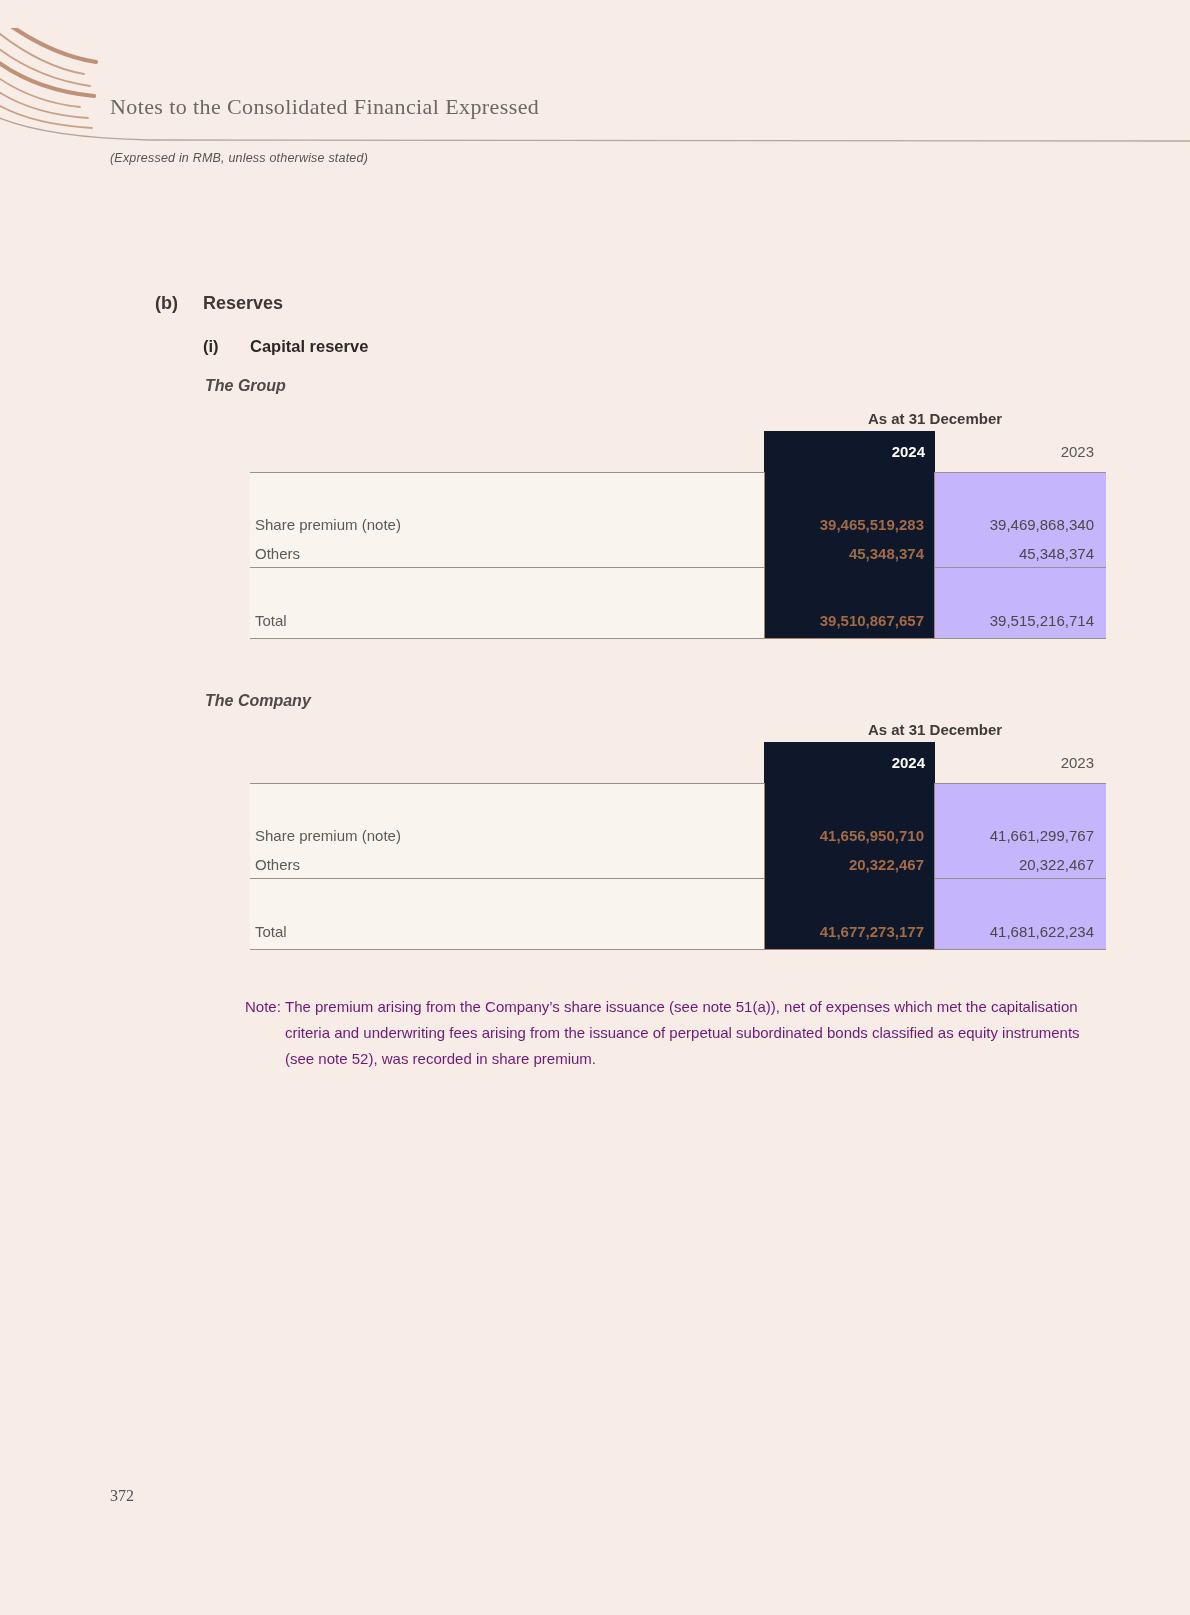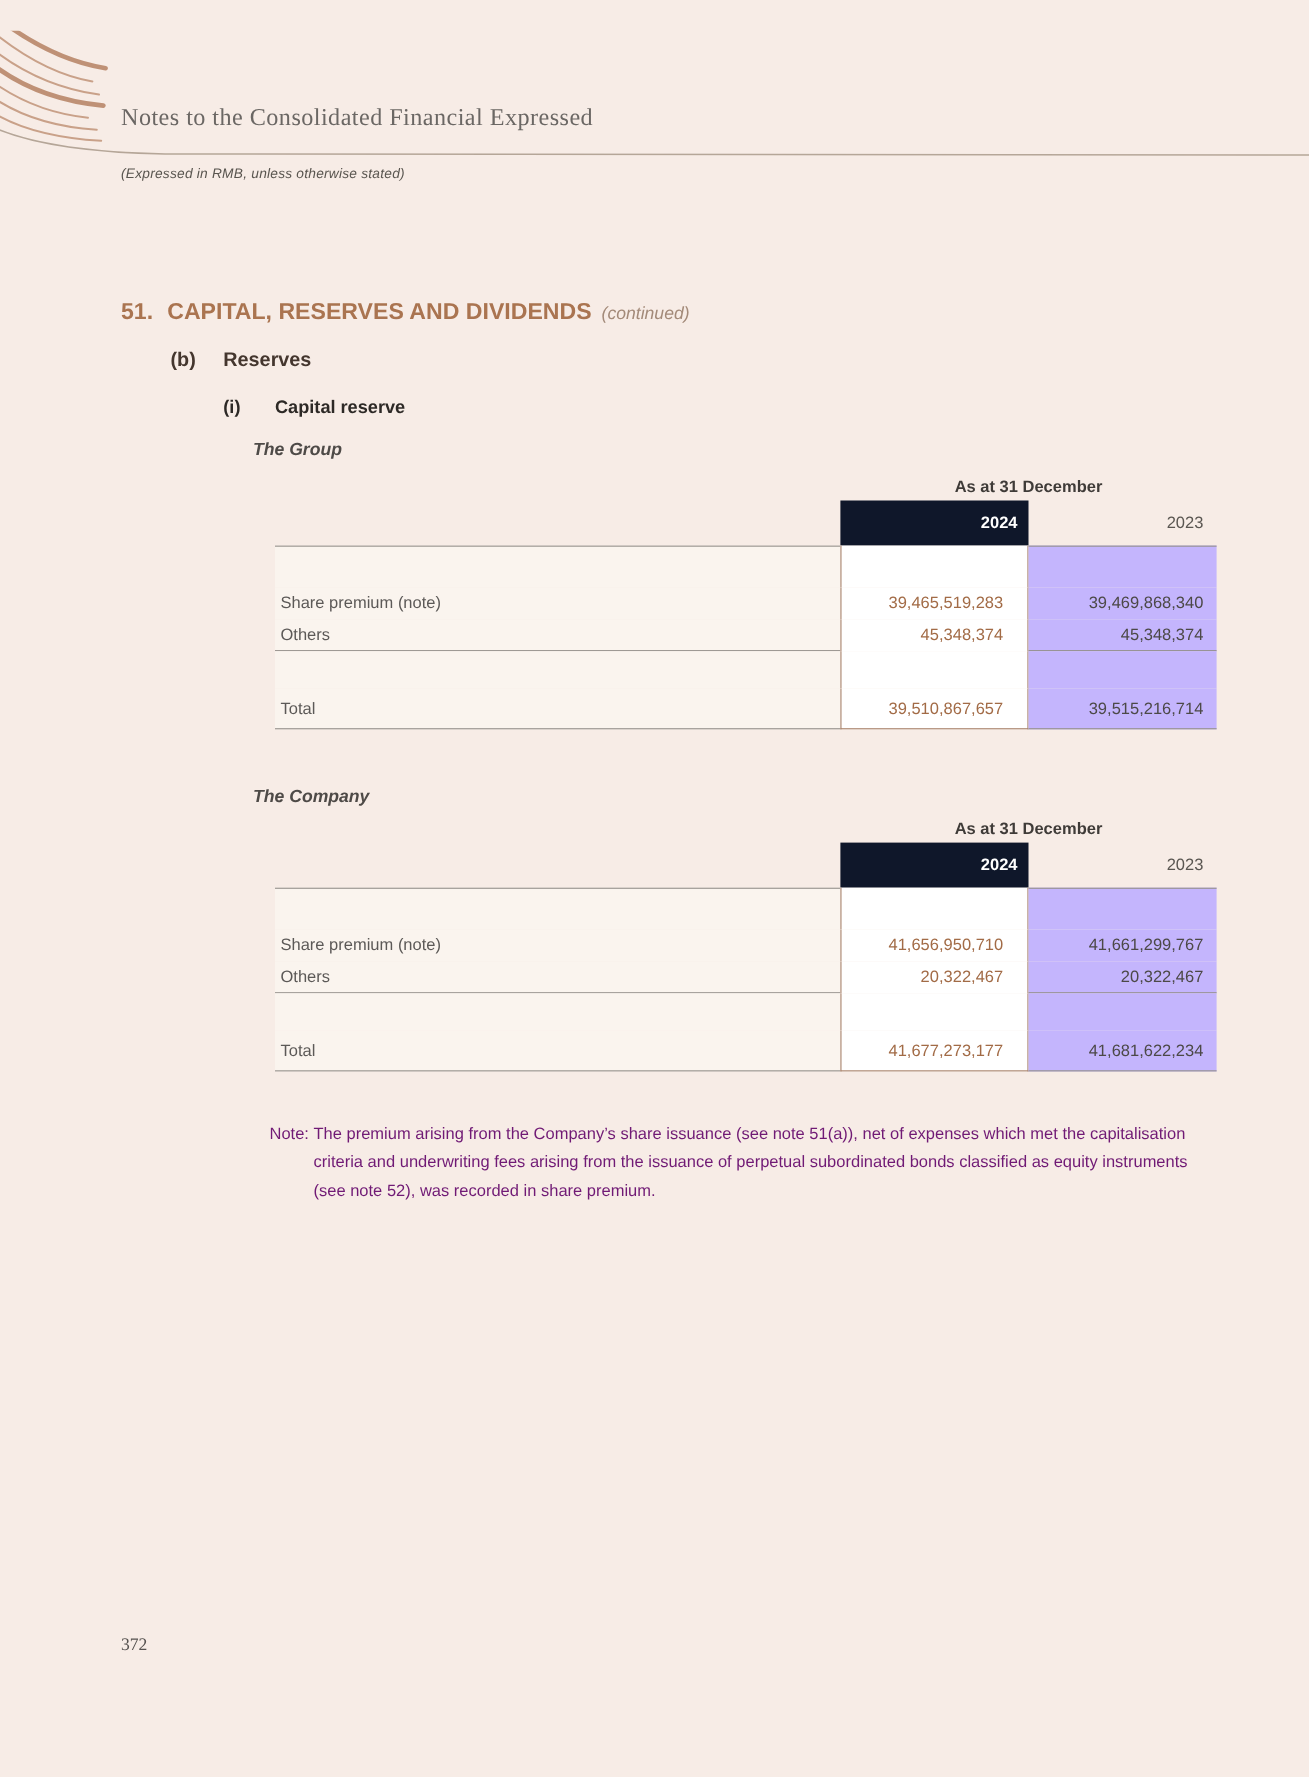--- a/index.html
+++ b/index.html
@@ -22,41 +22,41 @@
   }
   
   .content{position:absolute;left:110px;top:272px;width:996px;}
   .h51{display:flex;align-items:baseline;font-weight:bold;font-size:21px;color:#aa7450;}
   .h51 .num{width:42px;flex-shrink:0;}
   .h51 .cont{font-weight:normal;font-style:italic;font-size:16px;color:#a38a79;margin-left:9px;}
   .hb{display:flex;margin-left:45px;margin-top:21px;font-weight:bold;font-size:18px;color:#44362e;}
   .hb .lbl{width:48px;flex-shrink:0;}
   .hi{display:flex;margin-left:93px;margin-top:23px;font-weight:bold;font-size:16.5px;color:#2d2926;}
   .hi .lbl{width:47px;flex-shrink:0;}
-  .entity{margin-left:120px;margin-top:21px;font-weight:bold;font-style:italic;font-size:16px;color:#4e4a47;}
+  .entity{margin-left:95px;margin-top:21px;font-weight:bold;font-style:italic;font-size:16px;color:#4e4a47;}
   .entity.second{margin-top:53px;}
   
   .fin-table{margin-left:140px;margin-top:15px;width:856px;}
   .fin-table.second{margin-top:11px;}
   .asat-row{display:grid;grid-template-columns:1fr 171px 171px;margin-bottom:4px;}
   .asat{grid-column:2 / 4;text-align:center;font-weight:bold;font-size:15px;color:#3f3b38;}
   .ft-grid{
     display:grid;grid-template-columns:1fr 171px 171px;
     grid-template-rows:41px 38px 29px 29px 34px 37px;
   }
   .cell{display:flex;align-items:center;font-size:15px;}
   
   .hdr-label{background:transparent;}
   .hdr-2024{background:#0f172a;color:#ffffff;font-weight:bold;justify-content:flex-end;padding-right:10px;}
   .hdr-2023{color:#5a5651;justify-content:flex-end;padding-right:12px;}
   
   .c-label{background:#faf4ee;color:#5c5957;padding-left:5px;}
   .c-2024{
-    background:#ffffff;border-left:1.5px solid #a8826a;border-right:1.5px solid #a8826a;
-    color:#a26b46;font-weight:normal;justify-content:flex-end;padding-right:22px;
+    background:#0f172a;border-left:1.5px solid #a8826a;border-right:1.5px solid #a8826a;
+    color:#a26b46;font-weight:bold;justify-content:flex-end;padding-right:10px;
   }
   .c-2023{background:#c4b5fd;color:#4c4947;justify-content:flex-end;padding-right:12px;}
   .bt{border-top:1px solid #94908a;}
   .bb{border-bottom:1px solid #94908a;}
   .bbx{border-bottom:1.5px solid #a8826a;}
   
   .note{display:flex;margin-left:135px;margin-top:44px;font-size:15px;line-height:26px;color:#701a75;}
   .note .nlabel{width:40px;flex-shrink:0;}
   .note .ntext{width:795px;}
   
@@ -78,25 +78,20 @@
   <path d="M -10,58 Q 28,86 88,90" stroke="#c9a189" stroke-width="1.8" stroke-linecap="round"></path>
   <path d="M -10,72 Q 26,96 92,100" stroke="#c9a189" stroke-width="1.8" stroke-linecap="round"></path>
   <path d="M -10,86 Q 40,110 150,112 L 1195,113" stroke="#b5a698" stroke-width="1.4"></path>
 </svg>
 
 <div class="hdr-title">Notes to the Consolidated Financial Expressed</div>
 <div class="hdr-sub">(Expressed in RMB, unless otherwise stated)</div>
 
 <div class="content">
 
-  <div class="h51">
-    <span class="num">51.</span>
-    <span>CAPITAL, RESERVES AND DIVIDENDS</span>
-    <span class="cont">(continued)</span>
-  </div>
 
   <div class="hb">
     <span class="lbl">(b)</span>
     <span>Reserves</span>
   </div>
 
   <div class="hi">
     <span class="lbl">(i)</span>
     <span>Capital reserve</span>
   </div>

